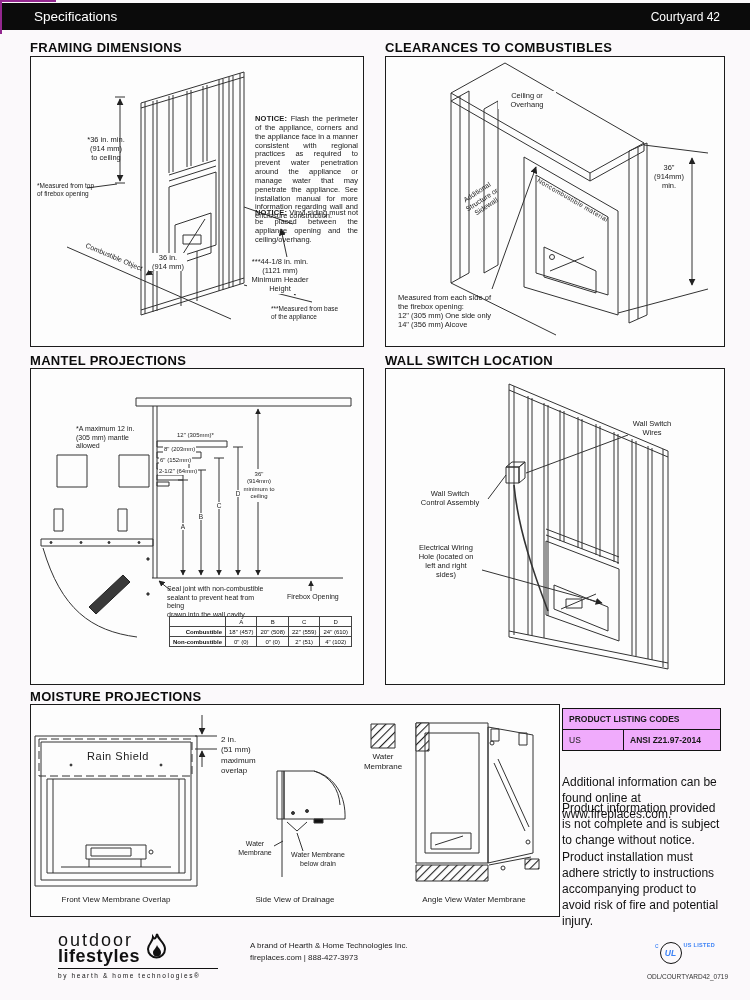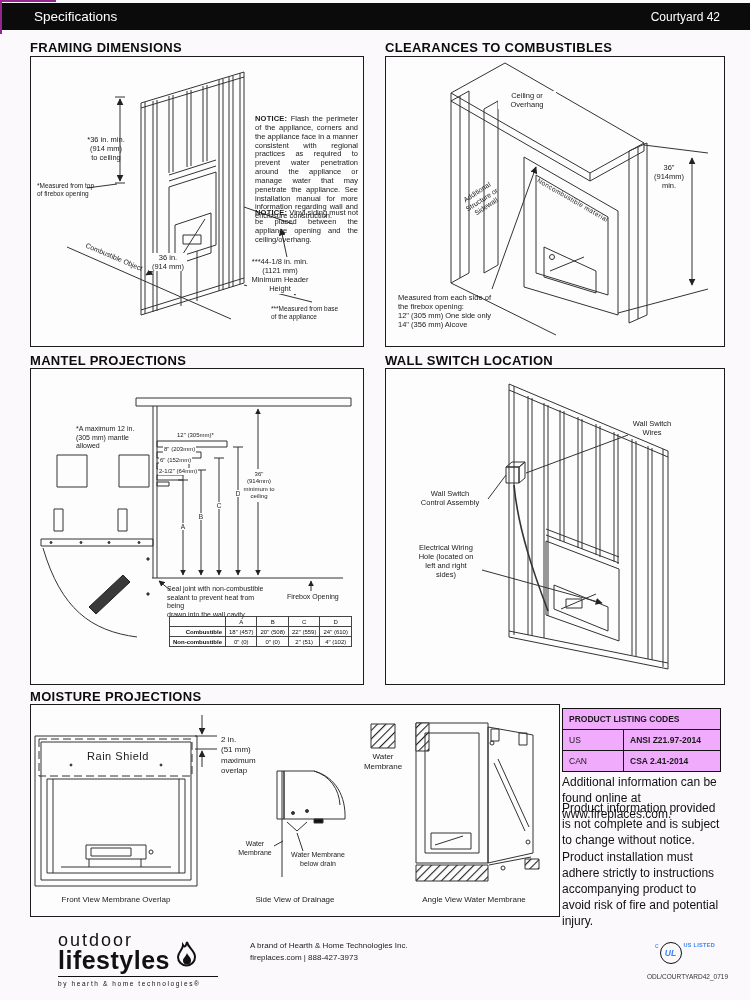--- a/index.html
+++ b/index.html
@@ -39,21 +39,21 @@
   .listing .ltitle{font-size:8.5px;font-weight:bold;padding:5px 6px;border-bottom:1px solid #111;}
   .lrow{display:flex;border-bottom:1px solid #111;}
   .lrow:last-child{border-bottom:none;}
   .lregion{width:48px;border-right:1px solid #111;padding:5px 6px;font-size:8.5px;}
   .lcode{flex:1;padding:5px 6px;font-size:8.5px;font-weight:bold;}
   .note{position:absolute;left:562px;width:160px;font-size:12px;line-height:1.35;color:#111;}
   
   .logo{position:absolute;left:58px;top:930px;width:205px;color:#111;}
   .logo-row{display:flex;align-items:flex-end;}
   .logo-l1{font-size:18px;letter-spacing:2px;}
-  .logo-l2{font-size:25px;font-weight:bold;letter-spacing:.5px;margin-top:-5px;}
+  .logo-l2{font-size:18px;font-weight:bold;letter-spacing:.5px;margin-top:-5px;}
   .logo-rule{border-top:1.5px solid #111;margin:1px 0 3px;width:160px;}
   .logo-tag{font-size:6.5px;letter-spacing:1.6px;}
   .fcenter{position:absolute;left:250px;top:940px;width:250px;text-align:left;font-size:8px;line-height:1.55;color:#222;}
   .ulwrap{position:absolute;left:655px;top:942px;display:flex;align-items:flex-start;color:#3b82f6;}
   .ul-c{font-size:7px;margin-right:1px;}
   .ul-circle{width:20px;height:20px;border:1.7px solid #111;border-radius:50%;display:flex;align-items:center;justify-content:center;
              font-size:8.5px;font-weight:bold;font-style:italic;}
   .ul-listed{font-size:5.5px;font-weight:bold;margin-left:2px;letter-spacing:.3px;}
   .doccode{position:absolute;right:22px;top:973px;font-size:6.5px;color:#333;}
   svg line,svg path,svg rect,svg polygon,svg polyline,svg circle{vector-effect:non-scaling-stroke;}
@@ -453,24 +453,20 @@
     <div class="lbl ctr f8" style="left:214px;top:190px;width:100px;">Side View of Drainage</div>
     <div class="lbl ctr f8" style="left:376px;top:190px;width:134px;">Angle View Water Membrane</div>
   </div>
 
   <div class="listing">
     <div class="ltitle">PRODUCT LISTING CODES</div>
     <div class="lrow">
       <div class="lregion">US</div>
       <div class="lcode">ANSI Z21.97-2014</div>
     </div>
-    <div class="lrow">
-      <div class="lregion">CAN</div>
-      <div class="lcode">CSA 2.41-2014</div>
-    </div>
   </div>
   <div class="note" style="top:774px;">Additional information can be found online at www.fireplaces.com.</div>
   <div class="note" style="top:800px;">Product information provided is not complete and is subject to change without notice. Product installation must adhere strictly to instructions accompanying product to avoid risk of fire and potential injury.</div>
 
   <div class="logo">
     <div class="logo-row">
       <div>
         <div class="logo-l1">outdoor</div>
         <div class="logo-l2">lifestyles</div>
       </div>

